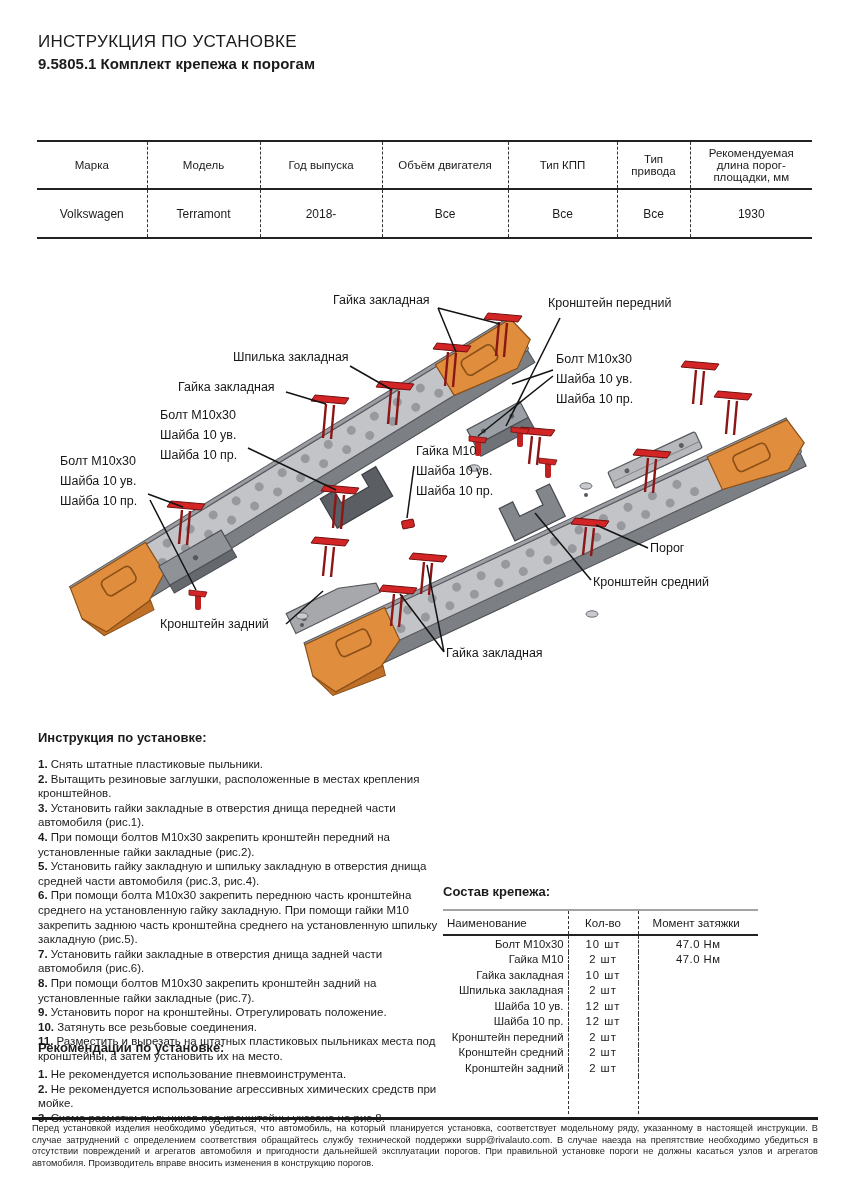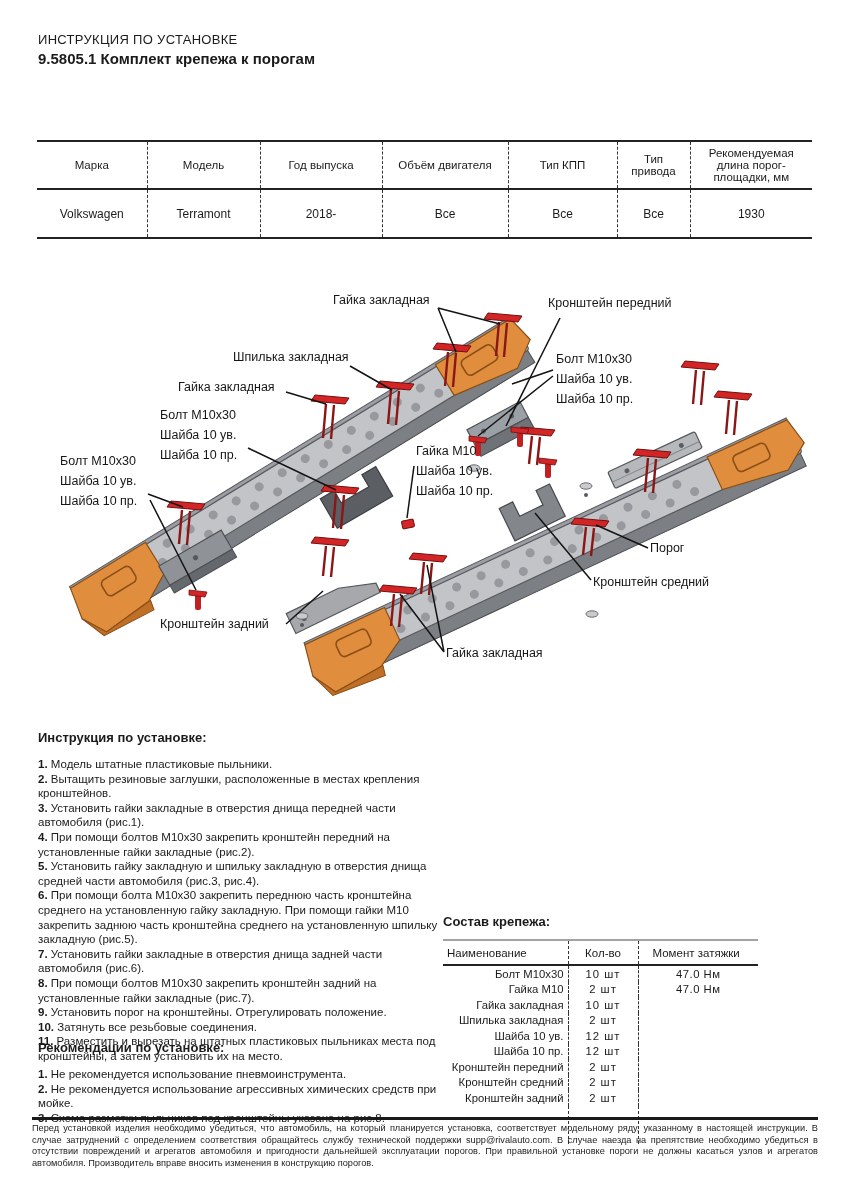--- a/index.html
+++ b/index.html
@@ -2,21 +2,21 @@
 <html><head>
 <meta charset="utf-8">
 <style>
   html,body{margin:0;padding:0;background:#e8e8e8;}
   .page{
     position:relative;width:849px;height:1200px;margin:0 auto;background:#ffffff;
     font-family:"Liberation Sans", sans-serif;color:#1b1b1b;overflow:hidden;
   }
   
   .title{position:absolute;left:38px;top:32px;}
-  .title .t1{font-size:13px;letter-spacing:.3px;}
+  .title .t1{font-size:17px;letter-spacing:.3px;}
   .title .t2{font-size:15px;font-weight:bold;margin-top:3px;}
   
   table.vt{position:absolute;left:37px;top:140px;border-collapse:collapse;table-layout:fixed;
     border-top:2px solid #222;border-bottom:2px solid #222;}
   table.vt th,table.vt td{border-left:1px dashed #333;font-weight:normal;text-align:center;
     vertical-align:middle;padding:2px 4px;}
   table.vt th:first-child,table.vt td:first-child{border-left:none;}
   table.vt thead tr{border-bottom:2px solid #222;}
   table.vt th{height:42px;font-size:11.5px;}
   table.vt td{height:43px;font-size:12px;}
@@ -25,21 +25,21 @@
   .diagram svg{position:absolute;left:0;top:0;}
   .dl{position:absolute;font-size:12.5px;line-height:1.58;white-space:pre-line;color:#161616;}
   
   .col-left{position:absolute;left:38px;top:730px;width:408px;}
   .h2{font-size:13px;font-weight:bold;margin:0 0 12px 0;}
   .step{font-size:11.5px;line-height:14.6px;}
   .step b{font-weight:bold;}
   .recs{position:absolute;left:38px;top:1040px;width:408px;}
   
   .hw{position:absolute;left:443px;top:884px;width:316px;}
-  .hw .h2{margin-bottom:10px;margin-top:30px;}
+  .hw .h2{margin-bottom:10px;}
   table.ht{border-collapse:collapse;table-layout:fixed;width:315px;
     border-top:2px solid #a3a3a3;}
   table.ht th,table.ht td{border-left:1px dashed #333;font-weight:normal;padding:0 4px;}
   table.ht th:first-child,table.ht td:first-child{border-left:none;}
   table.ht thead tr{border-bottom:2px solid #222;}
   table.ht th{height:23px;font-size:11.5px;text-align:left;}
   table.ht th.c{text-align:center;}
   table.ht td{height:15.5px;font-size:11.3px;}
   td.name{text-align:right;padding-right:7px;}
   td.qty{text-align:center;font-size:12px;letter-spacing:1px;}
@@ -271,21 +271,21 @@
 Шайба 10 ув.
 Шайба 10 пр.</div>
     <div class="dl" style="left:650px;top:261px">Порог</div>
     <div class="dl" style="left:593px;top:295px">Кронштейн средний</div>
     <div class="dl" style="left:160px;top:337px">Кронштейн задний</div>
     <div class="dl" style="left:446px;top:366px">Гайка закладная</div>
   </div>
 
   <div class="col-left">
     <div class="h2">Инструкция по установке:</div>
-    <div class="step"><b>1.</b> <span>Модель штатные пластиковые пыльники.</span></div>
+    <div class="step"><b>1.</b> <span>Снять штатные пластиковые пыльники.</span></div>
     <div class="step"><b>2.</b> <span>Вытащить резиновые заглушки, расположенные в местах крепления кронштейнов.</span></div>
     <div class="step"><b>3.</b> <span>Установить гайки закладные  в отверстия днища передней части автомобиля (рис.1).</span></div>
     <div class="step"><b>4.</b> <span>При помощи болтов М10х30 закрепить кронштейн передний на установленные гайки закладные (рис.2).</span></div>
     <div class="step"><b>5.</b> <span>Установить гайку закладную и шпильку закладную в отверстия днища средней части автомобиля (рис.3, рис.4).</span></div>
     <div class="step"><b>6.</b> <span>При помощи болта М10х30 закрепить переднюю часть кронштейна среднего на установленную гайку закладную. При помощи гайки М10 закрепить заднюю часть кронштейна среднего на установленную шпильку закладную (рис.5).</span></div>
     <div class="step"><b>7.</b> <span>Установить гайки закладные  в отверстия днища задней части автомобиля (рис.6).</span></div>
     <div class="step"><b>8.</b> <span>При помощи болтов М10х30 закрепить кронштейн задний на установленные гайки закладные (рис.7).</span></div>
     <div class="step"><b>9.</b> <span>Установить порог на кронштейны. Отрегулировать положение.</span></div>
     <div class="step"><b>10.</b> <span>Затянуть все резьбовые соединения.</span></div>
     <div class="step"><b>11.</b> <span>Разместить и вырезать на штатных пластиковых пыльниках места под кронштейны, а затем установить их на место.</span></div>

